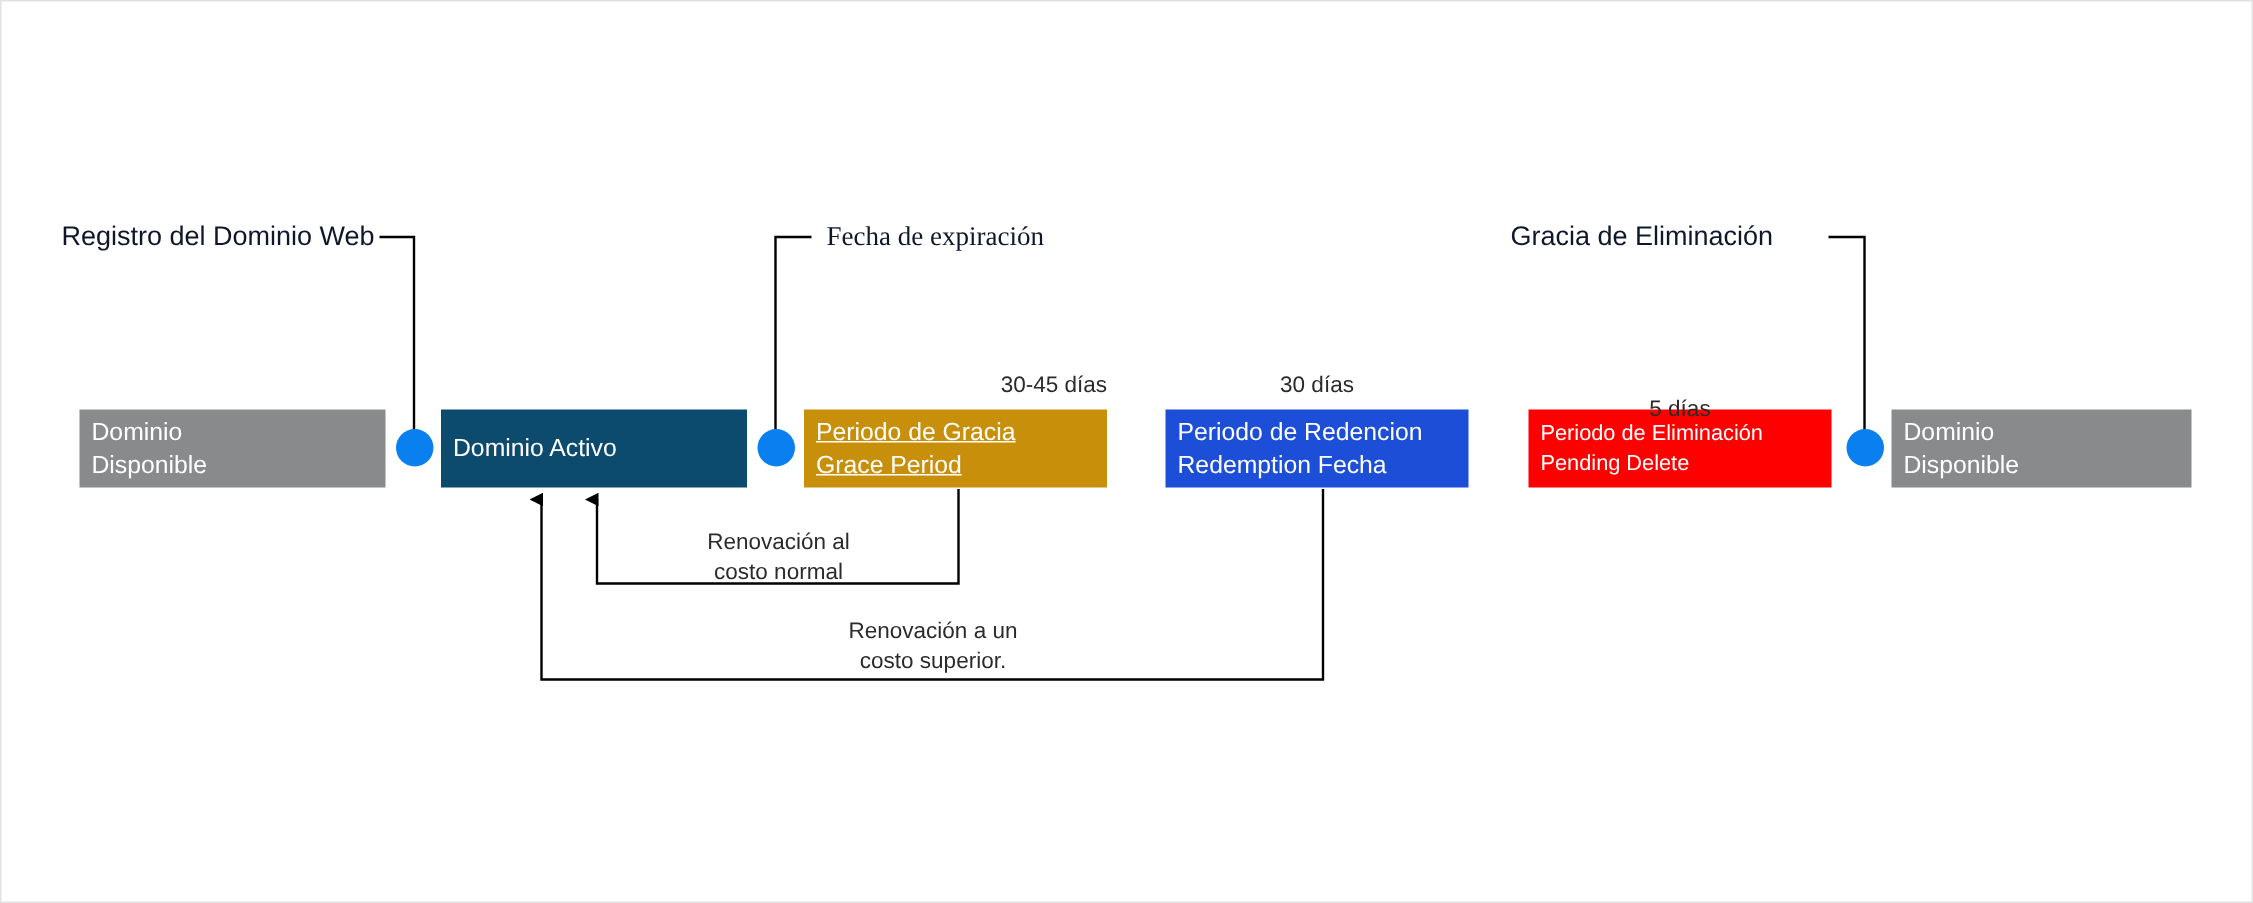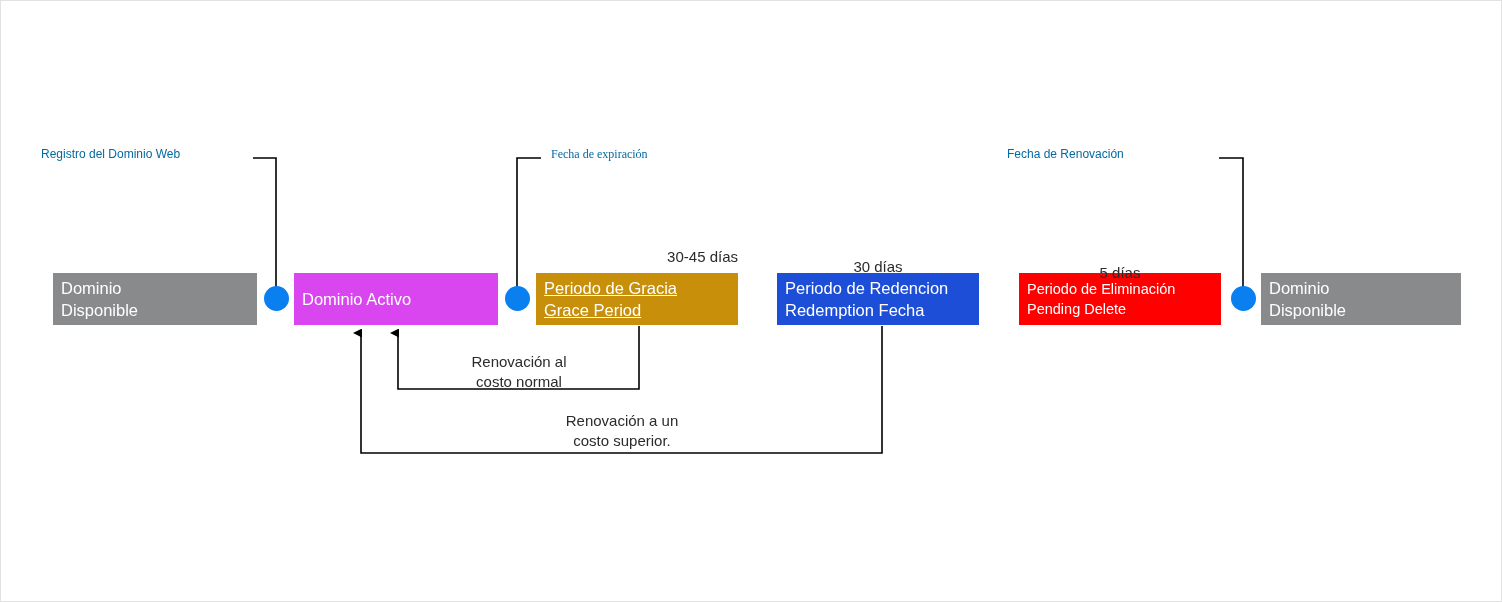--- a/index.html
+++ b/index.html
@@ -45,22 +45,22 @@
   }
   .duration-label {
     position: absolute;
     font-size: 15px;
     color: #2b2b2b;
     text-align: center;
     white-space: nowrap;
   }
   .callout-label {
     position: absolute;
-    font-size: 12px;
-    color: #0369a1;
+    font-size: 18px;
+    color: #0f172a;
     white-space: nowrap;
   }
   .flow-label {
     position: absolute;
     font-size: 15px;
     color: #2b2b2b;
     text-align: center;
     line-height: 20px;
     white-space: nowrap;
   }
@@ -90,21 +90,21 @@
     <path d="M 638,325 L 638,388 L 397,388 L 397,332" fill="none" stroke="#000000" stroke-width="1.6" marker-end="url(#arrowUp)"></path>
 
     <path d="M 881,325 L 881,452 L 360,452 L 360,332" fill="none" stroke="#000000" stroke-width="1.6" marker-end="url(#arrowUp)"></path>
   </svg>
 
   <div class="stage-box" style="left:52px; top:272px; width:204px; height:52px; background:#888a8c;">
     <span class="stage-line">Dominio</span>
     <span class="stage-line">Disponible</span>
   </div>
 
-  <div class="stage-box" style="left:293px; top:272px; width:204px; height:52px; background:#d946ef;">
+  <div class="stage-box" style="left:293px; top:272px; width:204px; height:52px; background:#0c4a6e;">
     <span class="stage-line">Dominio Activo</span>
   </div>
 
   <div class="stage-box" style="left:535px; top:272px; width:202px; height:52px; background:#c8900a;text-decoration:underline;">
     <span class="stage-line">Periodo de Gracia</span>
     <span class="stage-line">Grace Period</span>
   </div>
 
   <div class="stage-box" style="left:776px; top:272px; width:202px; height:52px; background:#1d4ed8;">
     <span class="stage-line">Periodo de Redencion</span>
@@ -115,30 +115,30 @@
     <span class="stage-line small">Periodo de Eliminación</span>
     <span class="stage-line small">Pending Delete</span>
   </div>
 
   <div class="stage-box" style="left:1260px; top:272px; width:200px; height:52px; background:#888a8c;">
     <span class="stage-line">Dominio</span>
     <span class="stage-line">Disponible</span>
   </div>
 
   <div class="duration-label" style="left:535px; top:247px; width:202px;text-align:right;">30-45 días</div>
-  <div class="duration-label" style="left:776px; top:247px; width:202px;margin-top:10px;">30 días</div>
+  <div class="duration-label" style="left:776px; top:247px; width:202px;">30 días</div>
   <div class="duration-label" style="left:1018px; top:247px; width:202px;margin-top:16px;">5 días</div>
 
   <div class="node-dot" style="left:263px; top:285px; background:#0a7ff0;"></div>
   <div class="node-dot" style="left:504px; top:285px; background:#0a7ff0;"></div>
   <div class="node-dot" style="left:1230px; top:285px; background:#0a7ff0;"></div>
 
   <div class="callout-label" style="left:40px; top:146px;">Registro del Dominio Web</div>
   <div class="callout-label" style="left:550px; top:146px;font-family:Liberation Serif, serif;">Fecha de expiración</div>
-  <div class="callout-label" style="left:1006px; top:146px;">Fecha de Renovación</div>
+  <div class="callout-label" style="left:1006px; top:146px;">Gracia de Eliminación</div>
 
   <div class="flow-label" style="left:398px; top:351px; width:240px;">
     <div>Renovación al</div>
     <div>costo normal</div>
   </div>
 
   <div class="flow-label" style="left:501px; top:410px; width:240px;">
     <div>Renovación a un</div>
     <div>costo superior.</div>
   </div>

